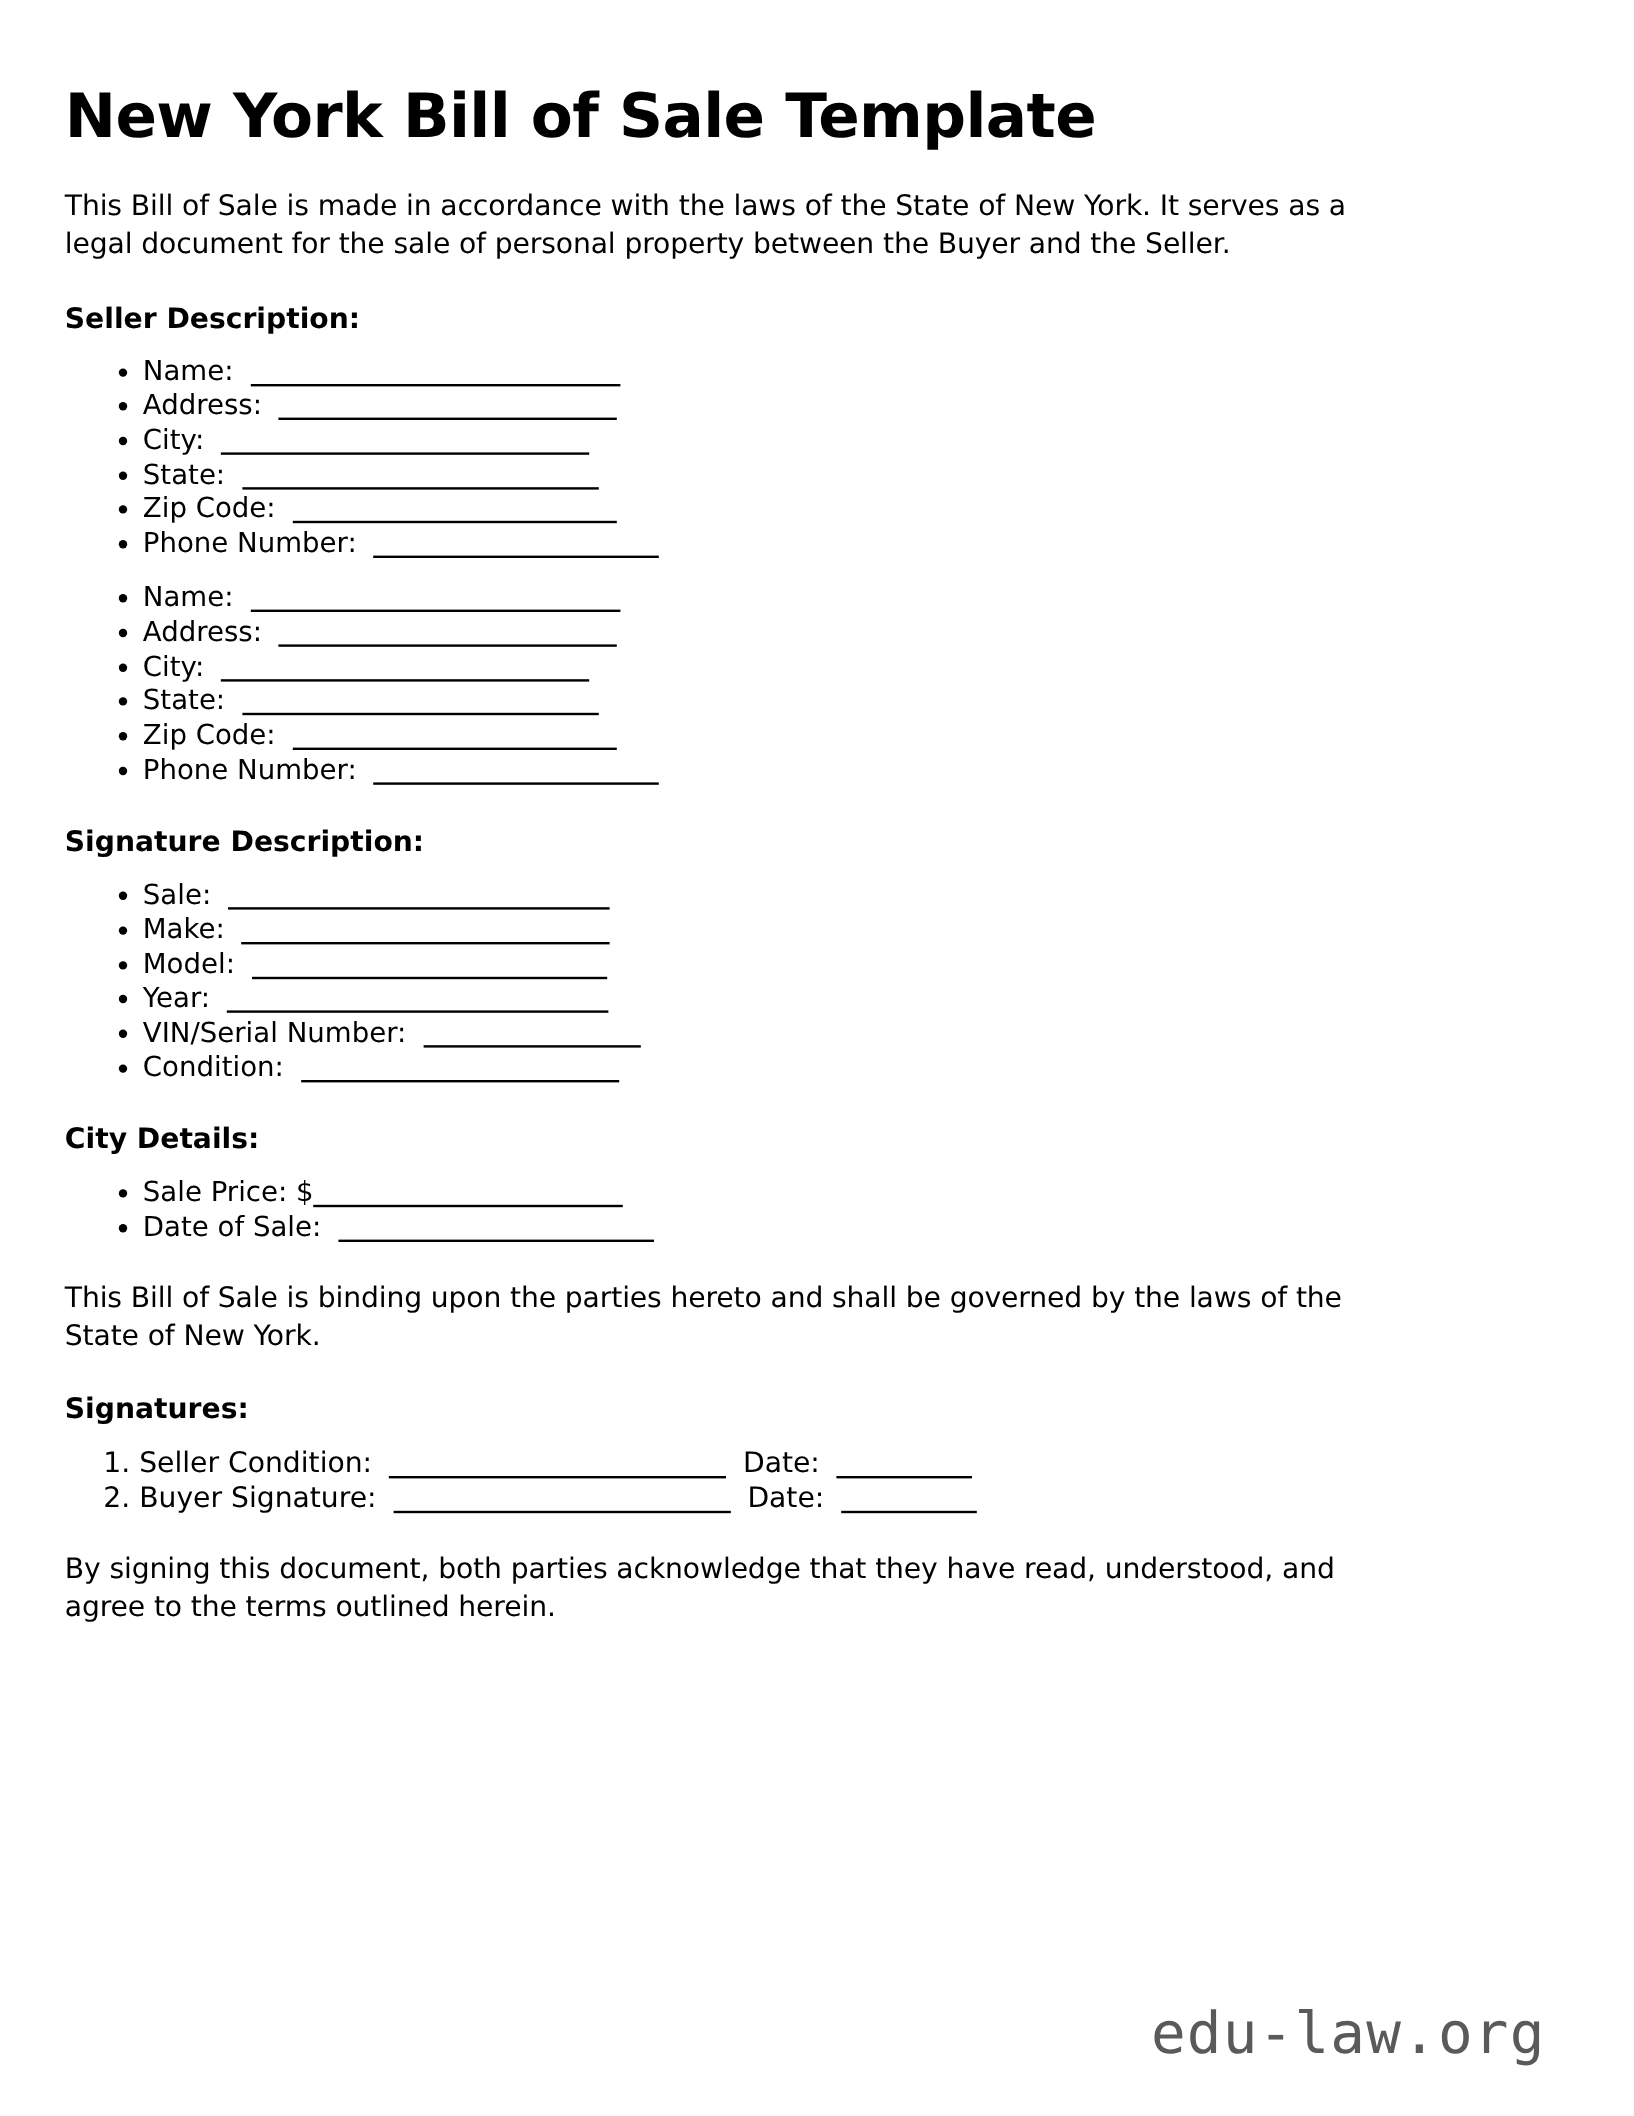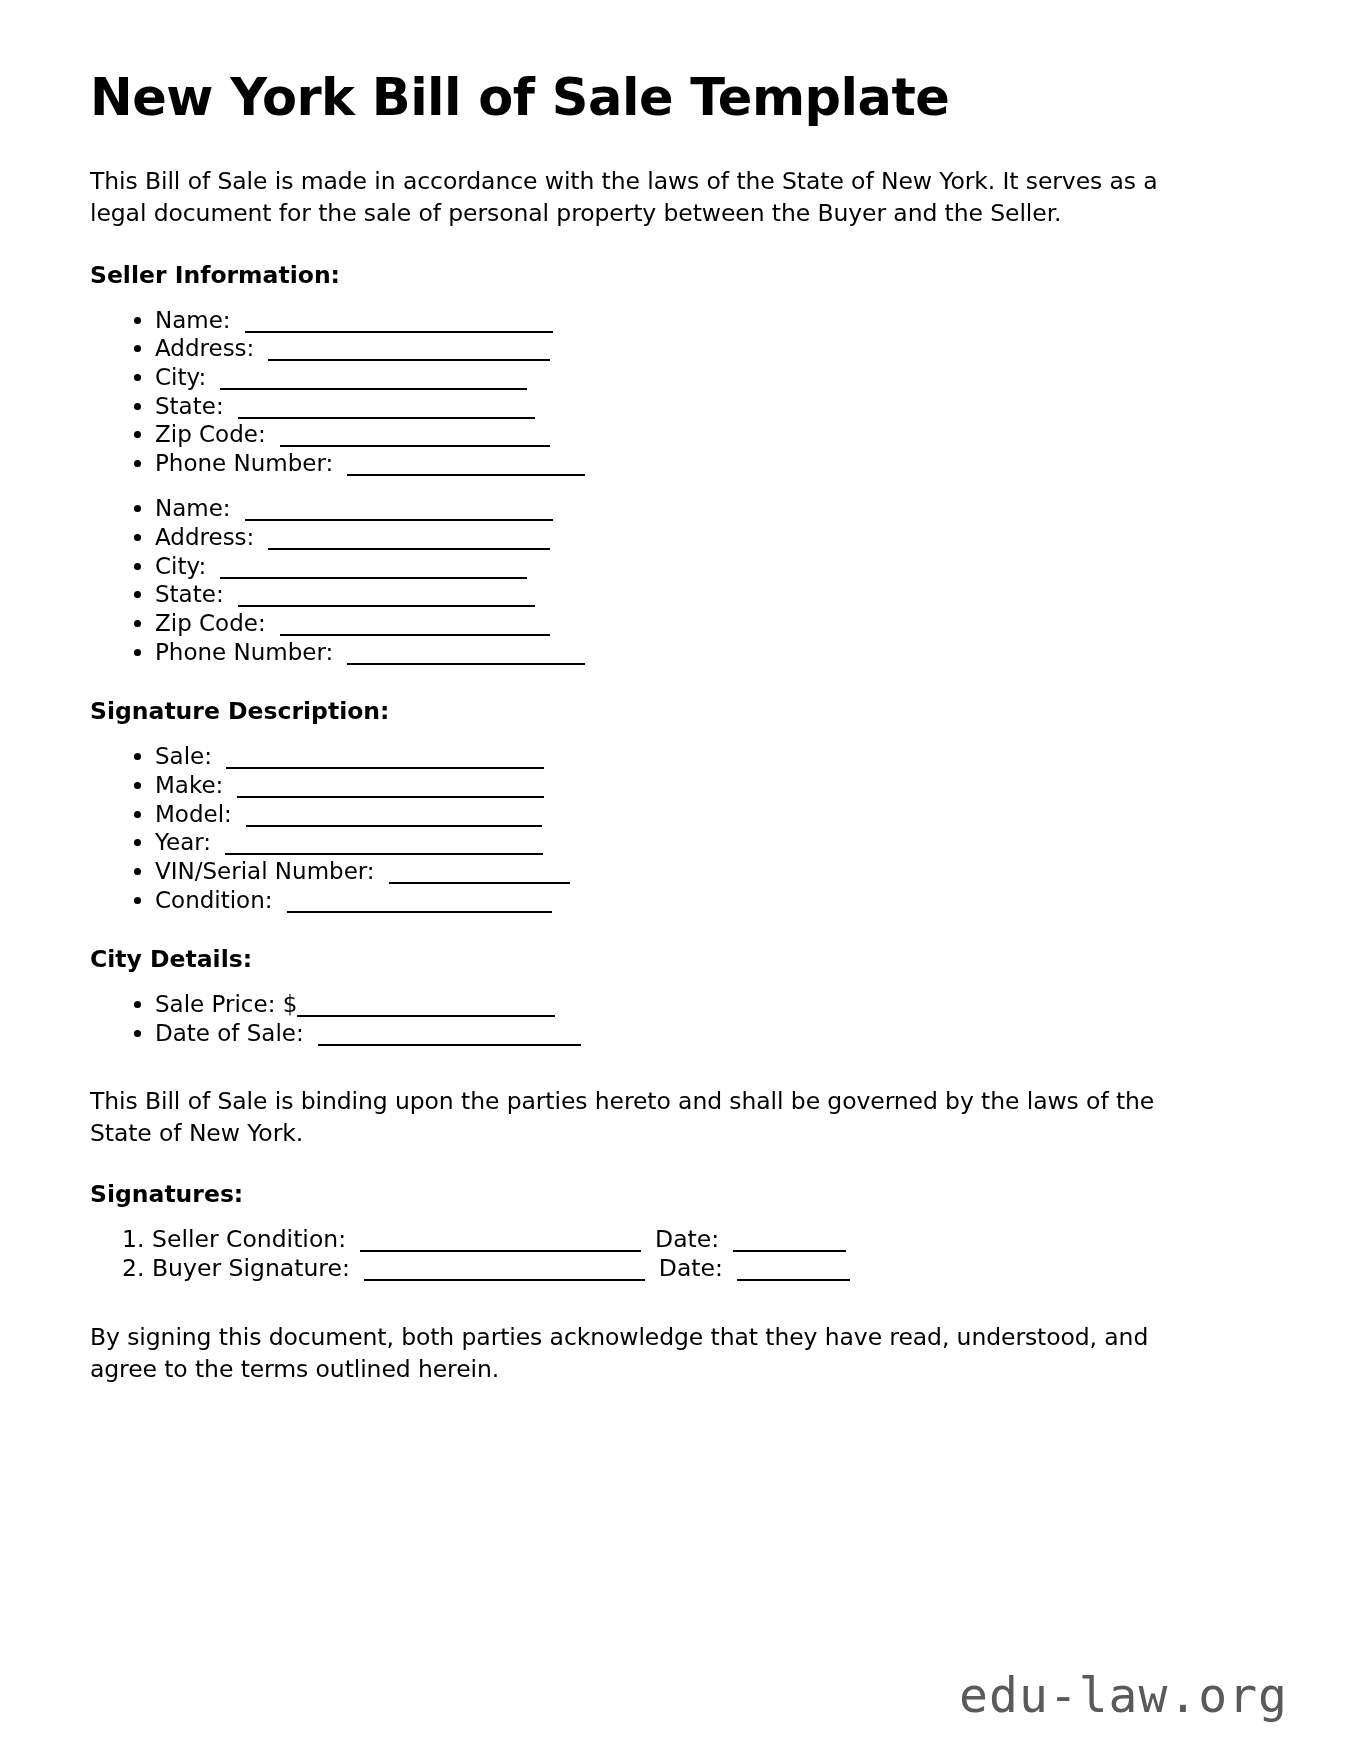--- a/index.html
+++ b/index.html
@@ -15,37 +15,37 @@
     color: #000000;
     overflow: hidden;
   }
 
   .page {
     position: absolute;
     top: 0; left: 0;
     width: 1362px;
     height: 1763px;
     box-sizing: border-box;
-    padding: 68px 70px 0 90px;
+    padding: 68px 70px 0 54px;
   }
 
   h1.doc-title {
     font-family: "DejaVu Sans", sans-serif;
     font-size: 51px;
     font-weight: bold;
     letter-spacing: -0.5px;
     margin: 0 0 0 0;
     padding: 0;
     line-height: 1.18;
   }
 
   p.para {
     font-size: 23.5px;
     line-height: 1.37;
-    margin: 37px 0 0 0;
+    margin: 27px 0 0 0;
     padding: 0;
     max-width: 1075px;
     letter-spacing: -0.1px;
   }
 
   h2.section-head {
     font-size: 23.5px;
     font-weight: bold;
     margin: 31px 0 0 0;
     padding: 0;
@@ -99,21 +99,21 @@
 </style>
 </head>
 <body>
 
 <div class="page">
 
   <h1 class="doc-title">New York Bill of Sale Template</h1>
 
   <p class="para">This Bill of Sale is made in accordance with the laws of the State of New York. It serves as a legal document for the sale of personal property between the Buyer and the Seller.</p>
 
-  <h2 class="section-head">Seller Information:</h2>
+  <h2 class="section-head">Seller Description:</h2>
   <ul class="field-list">
       <li><span>Name:</span><span class="gap"></span><span class="blank" style="width: 308px;"></span></li>
       <li><span>Address:</span><span class="gap"></span><span class="blank" style="width: 282px;"></span></li>
       <li><span>City:</span><span class="gap"></span><span class="blank" style="width: 307px;"></span></li>
       <li><span>State:</span><span class="gap"></span><span class="blank" style="width: 297px;"></span></li>
       <li><span>Zip Code:</span><span class="gap"></span><span class="blank" style="width: 270px;"></span></li>
       <li><span>Phone Number:</span><span class="gap"></span><span class="blank" style="width: 238px;"></span></li>
     </ul>
 
   <ul class="field-list">

